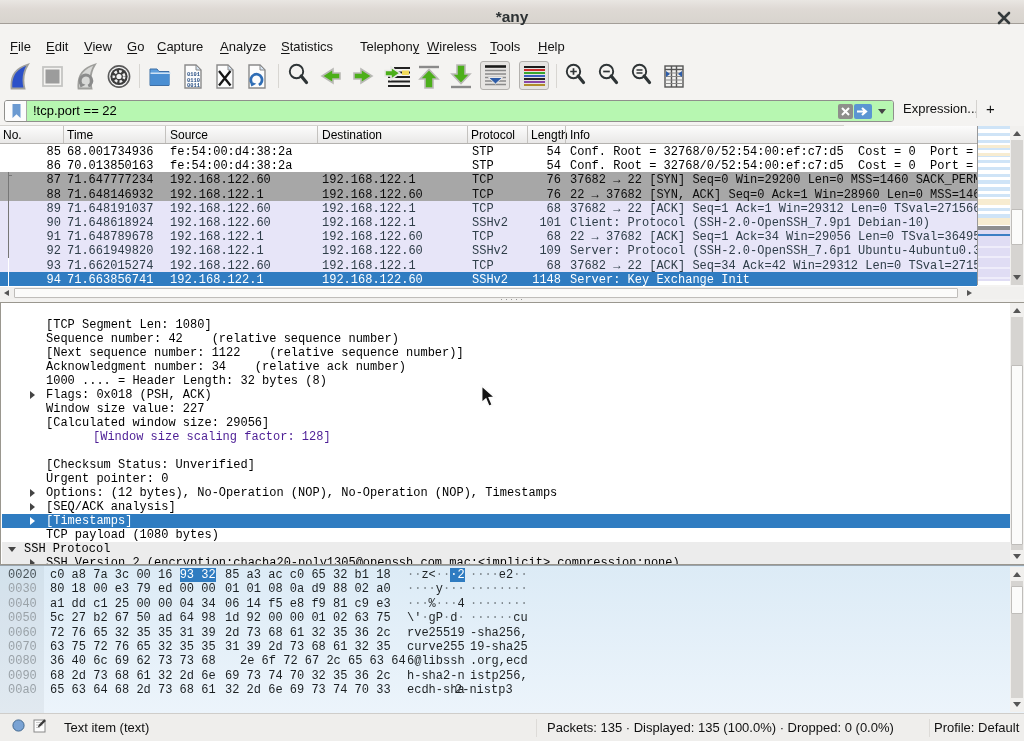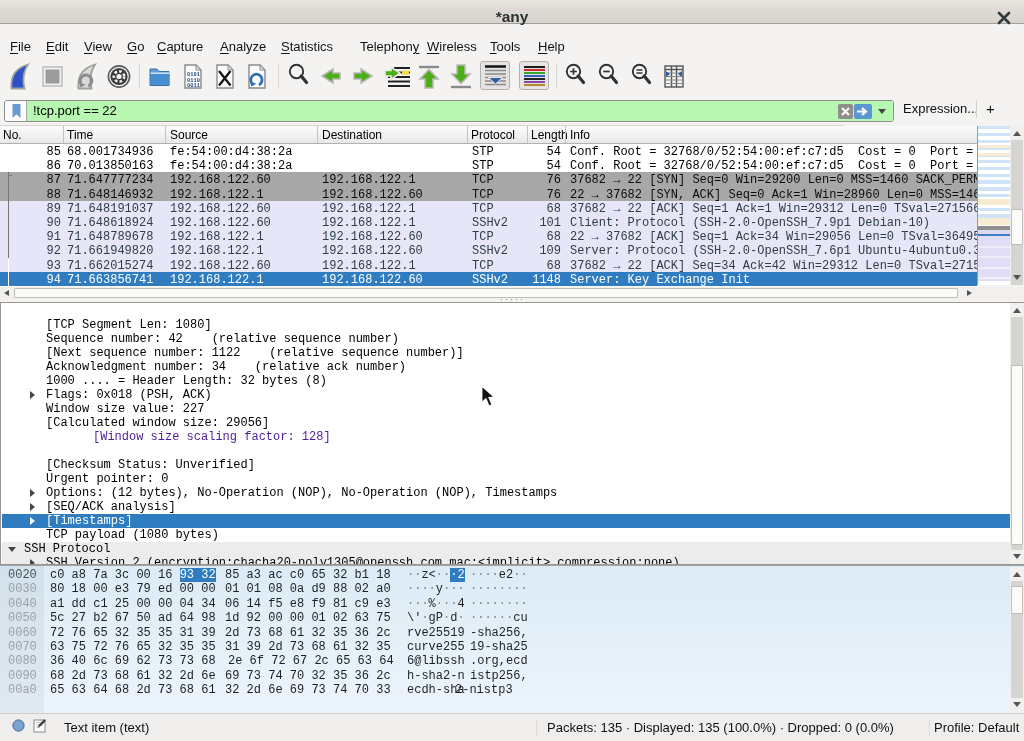--- a/index.html
+++ b/index.html
@@ -390,21 +390,21 @@
 <div class="hrow" style="top:74.0px;">
 <span class="hoff" style="color:#9aa2a8">0070</span>
 <span class="hhex">63 75 72 76 65 32 35 35</span>
 <span class="hhex" style="left:225px;">31 39 2d 73 68 61 32 35</span>
 <span class="hasc">curve255</span>
 <span class="hasc" style="left:470px;">19-sha25</span>
 </div>
 <div class="hrow" style="top:88.4px;">
 <span class="hoff" style="color:#9aa2a8">0080</span>
 <span class="hhex">36 40 6c 69 62 73 73 68</span>
-<span class="hhex" style="left:228px;">2e 6f 72 67 2c 65 63 64</span>
+<span class="hhex" style="left:240px;">2e 6f 72 67 2c 65 63 64</span>
 <span class="hasc">6@libssh</span>
 <span class="hasc" style="left:470px;">.org,ecd</span>
 </div>
 <div class="hrow" style="top:102.8px;">
 <span class="hoff" style="color:#9aa2a8">0090</span>
 <span class="hhex">68 2d 73 68 61 32 2d 6e</span>
 <span class="hhex" style="left:225px;">69 73 74 70 32 35 36 2c</span>
 <span class="hasc">h-sha2-n</span>
 <span class="hasc" style="left:470px;">istp256,</span>
 </div>

